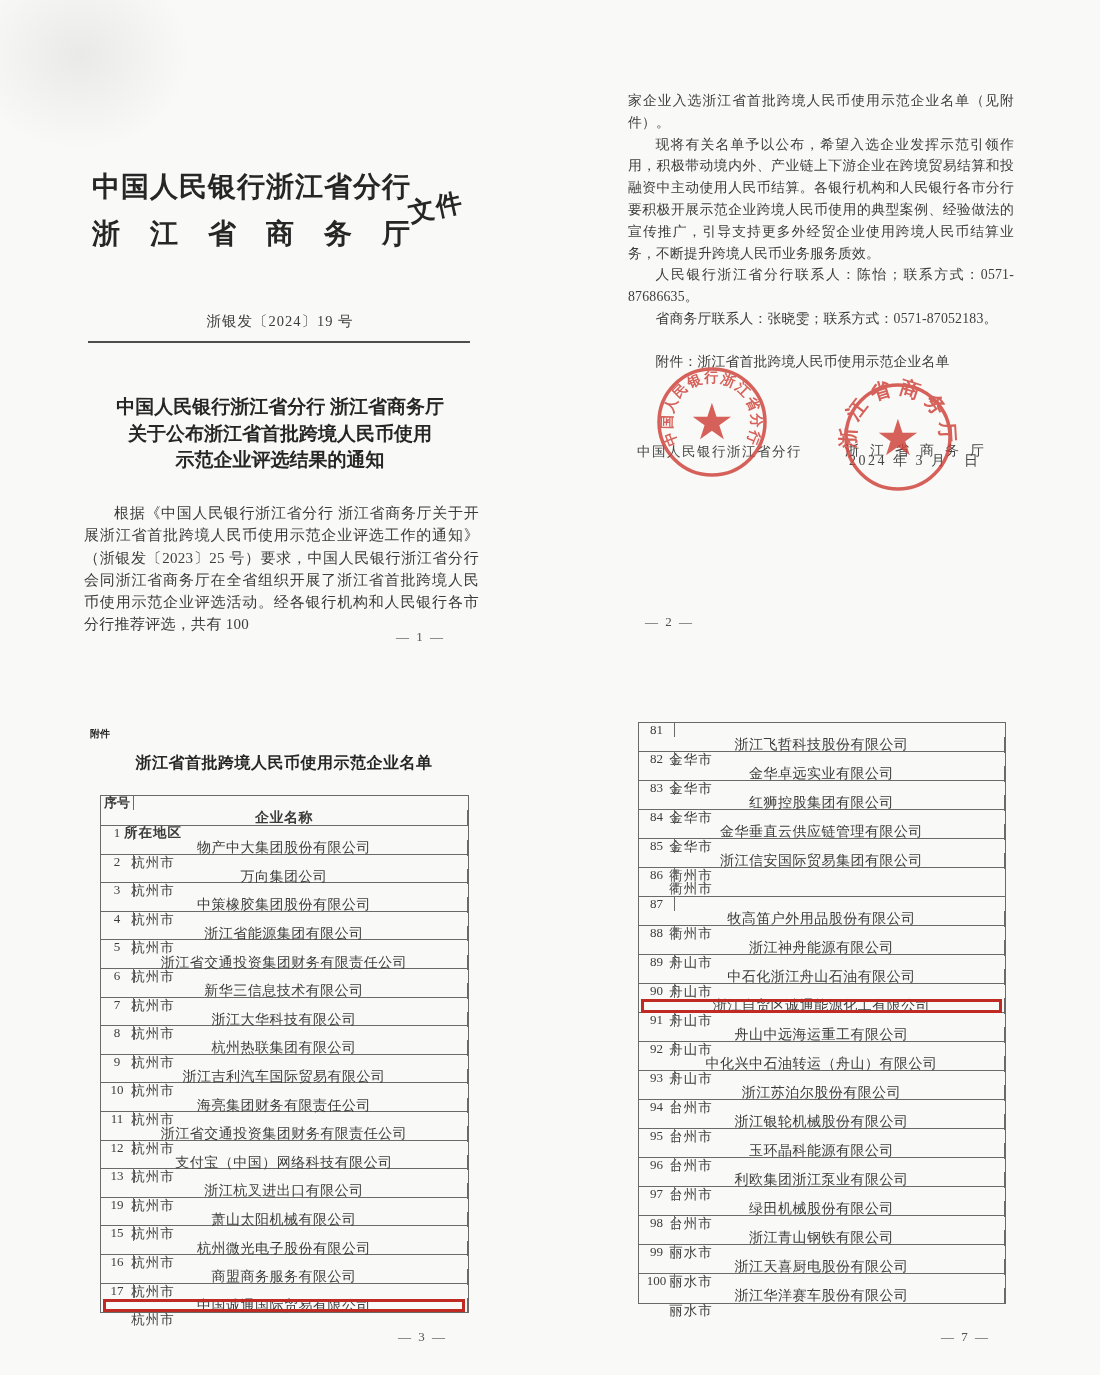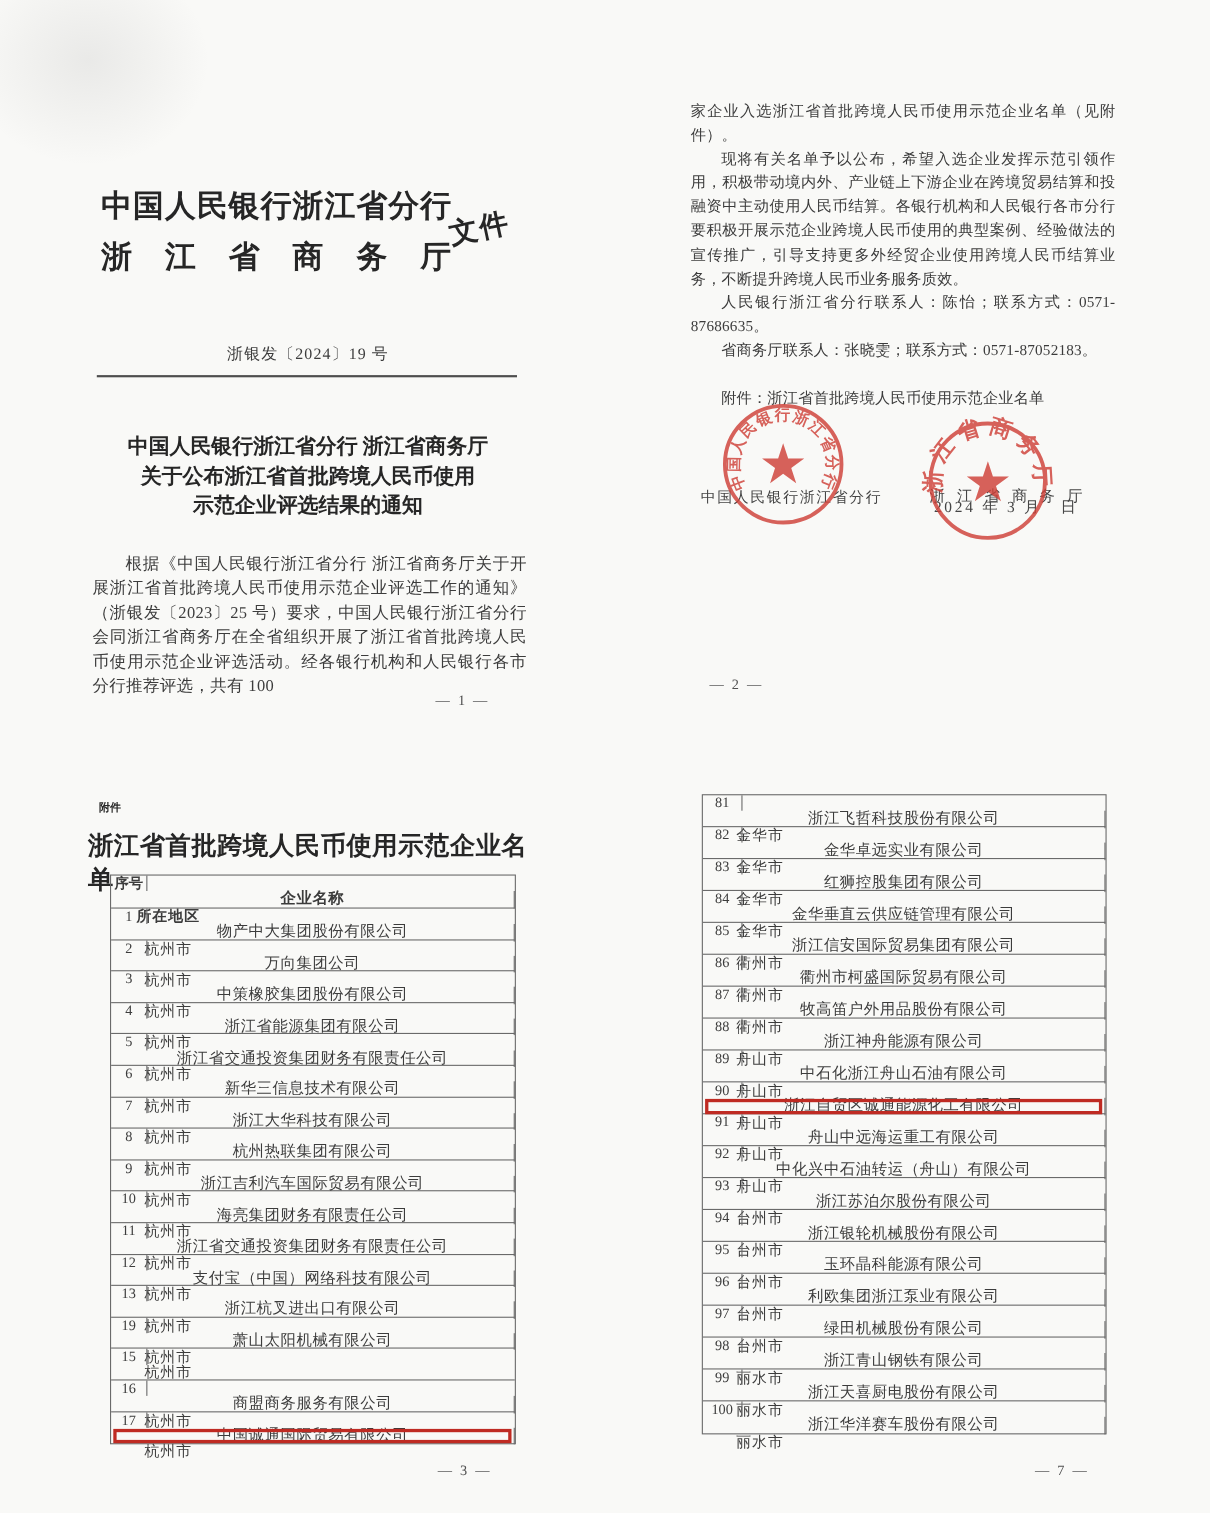--- a/index.html
+++ b/index.html
@@ -42,21 +42,21 @@
   .seal-l{left:637px;top:347px;}
   .seal-r{left:823px;top:362px;}
   .seal-caption{font-size:13.5px;white-space:nowrap;color:#454545;}
   .cap-l{left:637px;top:443px;letter-spacing:1.5px;}
   .cap-r{left:845px;top:442px;font-size:14px;letter-spacing:11px;}
   .cap-date{left:849px;top:452px;font-size:14px;letter-spacing:2.5px;white-space:nowrap;color:#454545;}
   .p2-num{left:645px;top:614px;}
 
   
   .attach-label{left:90px;top:727px;font-size:10px;font-weight:600;color:var(--ink-dark);}
-  .t3-title{left:80px;top:753px;width:408px;text-align:left;font-size:23px;font-weight:700;letter-spacing:0.5px;color:var(--ink-dark);}
+  .t3-title{left:80px;top:753px;width:408px;text-align:center;font-size:16px;font-weight:700;letter-spacing:0.5px;color:var(--ink-dark);}
   .doc-table{border:1.4px solid var(--line);border-bottom:1.6px solid var(--line);}
   .t3{left:100px;top:795px;width:369px;}
   .t7{left:638px;top:722px;width:368px;}
   .trow{display:flex;align-items:stretch;border-bottom:1px solid var(--line);flex-direction:column;}
   .trow:last-child{border-bottom:none;}
   .t3 .trow{height:28.6px;}
   .t3 .trow.thead{height:30px;font-weight:600;}
   .t7 .trow{height:29px;}
   .cell{display:flex;align-items:center;justify-content:center;border-right:1px solid var(--line);text-align:center;line-height:1.1;position:relative;}
   .cell:last-child{border-right:none;}
@@ -213,20 +213,21 @@
       </div>
 
       <div class="trow">
         <div class="cell c-no">19</div>
         <div class="cell c-name">萧山太阳机械有限公司</div>
         <div class="cell c-city">杭州市</div>
       </div>
 
       <div class="trow">
         <div class="cell c-no">15</div>
+        <div class="cell c-name">杭州微光电子股份有限公司</div>
         <div class="cell c-city">杭州市</div>
       </div>
 
       <div class="trow">
         <div class="cell c-no">16</div>
         <div class="cell c-name">商盟商务服务有限公司</div>
         <div class="cell c-city">杭州市</div>
       </div>
 
       <div class="trow">
@@ -266,21 +267,20 @@
       </div>
 
       <div class="trow">
         <div class="cell c-no">85</div>
         <div class="cell c-name">浙江信安国际贸易集团有限公司</div>
         <div class="cell c-city">衢州市</div>
       </div>
 
       <div class="trow">
         <div class="cell c-no">86</div>
-        <div class="cell c-name">衢州市柯盛国际贸易有限公司</div>
         <div class="cell c-city">衢州市</div>
       </div>
 
       <div class="trow">
         <div class="cell c-no">87</div>
         <div class="cell c-name">牧高笛户外用品股份有限公司</div>
         <div class="cell c-city">衢州市</div>
       </div>
 
       <div class="trow">

